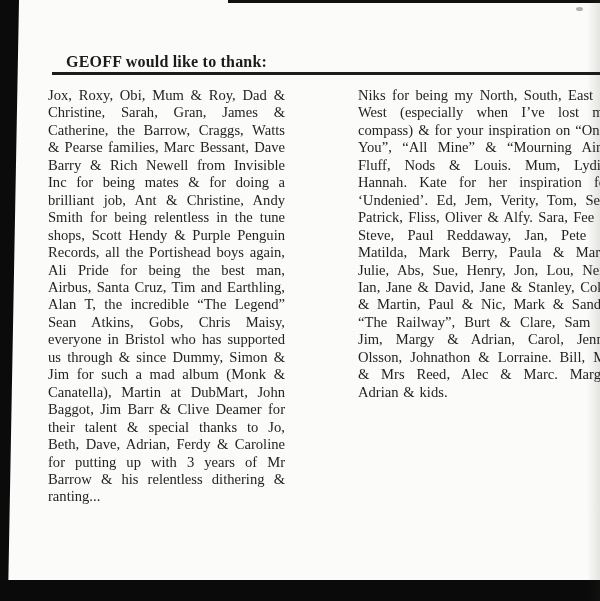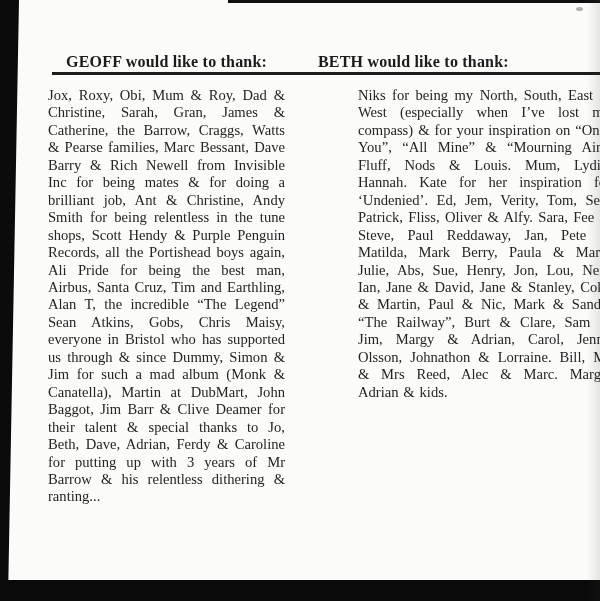--- a/index.html
+++ b/index.html
@@ -89,21 +89,20 @@
 <div class="scan-page">
 
   <div class="edge-left"></div>
   <div class="edge-top-line"></div>
   <div class="edge-bottom"></div>
   <div class="edge-right-shade"></div>
   <div class="scan-speck"></div>
 
   <div class="col-heading heading-geoff">GEOFF would like to thank:</div>
 
-  <div class="col-heading heading-beth">BETH would like to thank:</div>
 
   <div class="header-rule"></div>
 
   <div class="thanks-col col-geoff">Jox, Roxy, Obi, Mum &amp; Roy, Dad &amp; Christine, Sarah, Gran, James &amp; Catherine, the Barrow, Craggs, Watts &amp; Pearse families, Marc Bessant, Dave Barry &amp; Rich Newell from Invisible Inc for being mates &amp; for doing a brilliant job, Ant &amp; Christine, Andy Smith for being relentless in the tune shops, Scott Hendy &amp; Purple Penguin Records, all the Portishead boys again, Ali Pride for being the best man, Airbus, Santa Cruz, Tim and Earthling, Alan T, the incredible “The Legend” Sean Atkins, Gobs, Chris Maisy, everyone in Bristol who has supported us through &amp; since Dummy, Simon &amp; Jim for such a mad album (Monk &amp; Canatella), Martin at DubMart, John Baggot, Jim Barr &amp; Clive Deamer for their talent &amp; special thanks to Jo, Beth, Dave, Adrian, Ferdy &amp; Caroline for putting up with 3 years of Mr Barrow &amp; his relentless dithering &amp; ranting...</div>
 
   <div class="thanks-col col-beth">Niks for being my North, South, East &amp; West (especially when I’ve lost my compass) &amp; for your inspiration on “Only You”, “All Mine” &amp; “Mourning Air”. Fluff, Nods &amp; Louis. Mum, Lydia, Hannah. Kate for her inspiration for ‘Undenied’. Ed, Jem, Verity, Tom, Seb, Patrick, Fliss, Oliver &amp; Alfy. Sara, Fee &amp; Steve, Paul Reddaway, Jan, Pete &amp; Matilda, Mark Berry, Paula &amp; Mark, Julie, Abs, Sue, Henry, Jon, Lou, Neil, Ian, Jane &amp; David, Jane &amp; Stanley, Coke &amp; Martin, Paul &amp; Nic, Mark &amp; Sandy, “The Railway”, Burt &amp; Clare, Sam &amp; Jim, Margy &amp; Adrian, Carol, Jenny Olsson, Johnathon &amp; Lorraine. Bill, Mr &amp; Mrs Reed, Alec &amp; Marc. Margy, Adrian &amp; kids.</div>
 
 </div>
 
 </body></html>

